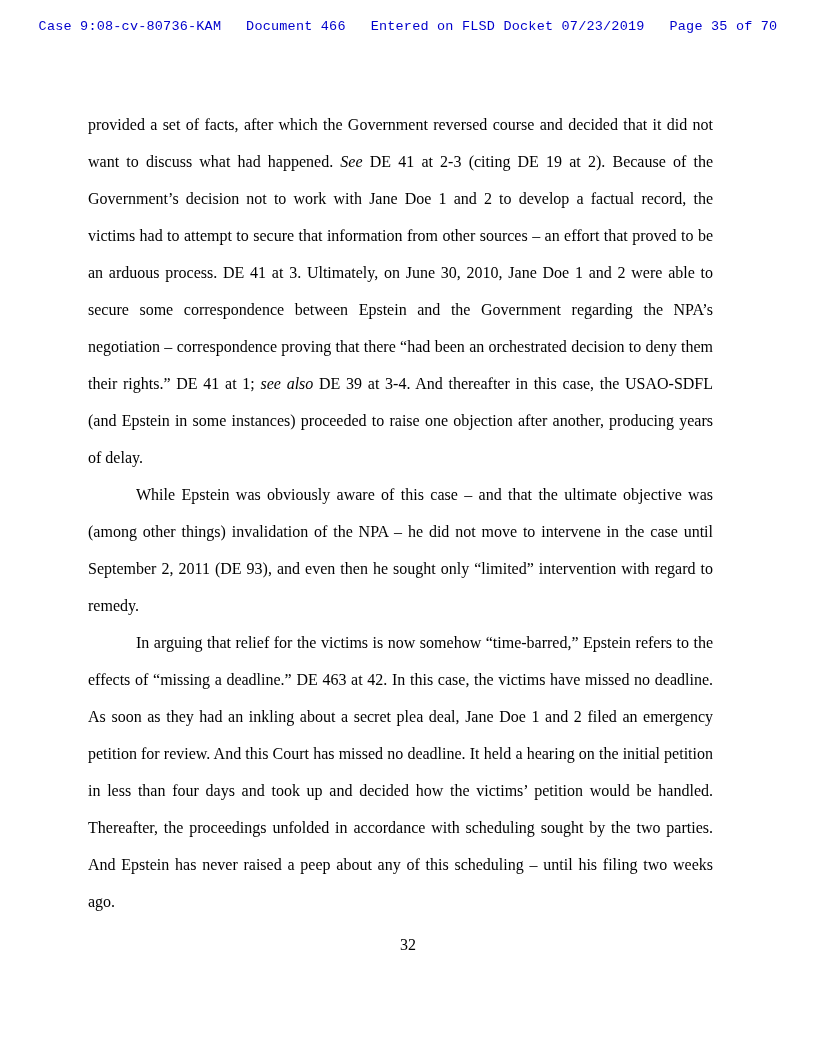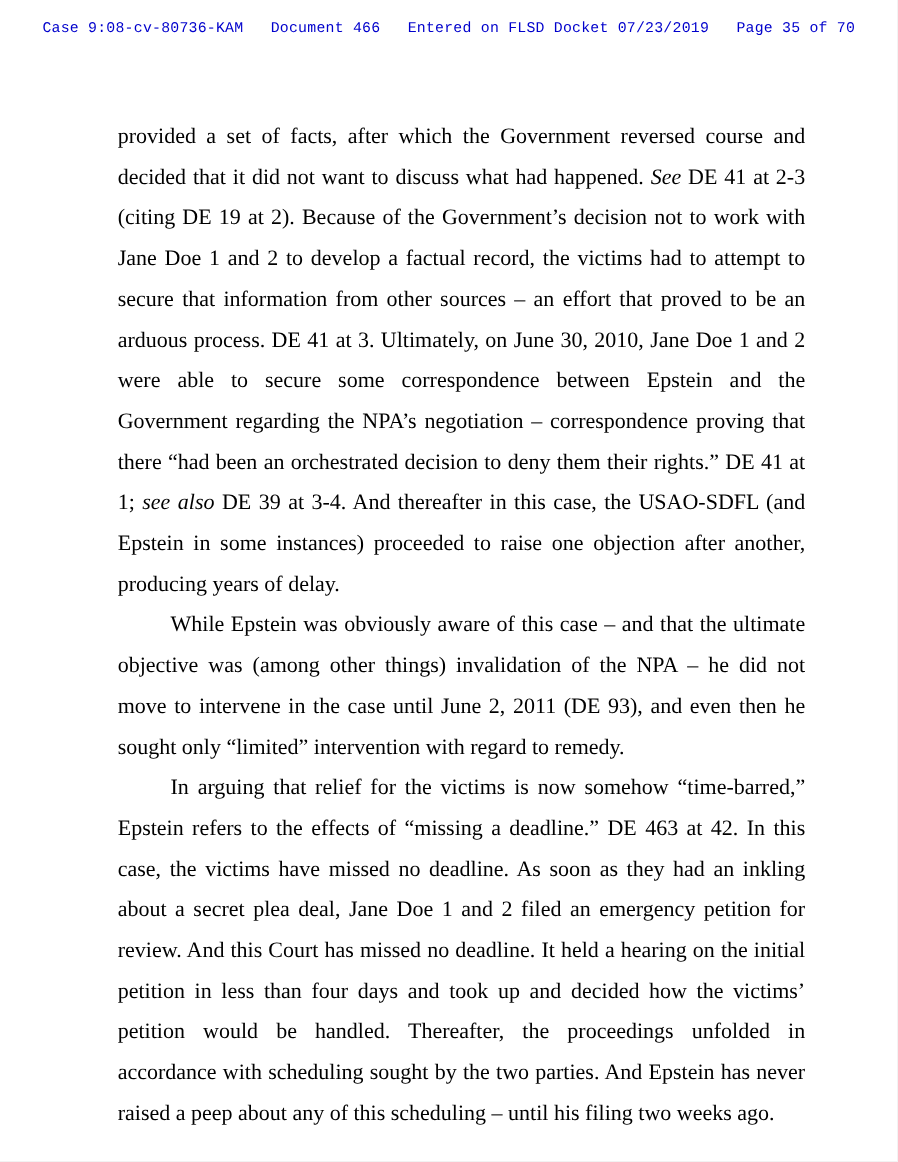--- a/index.html
+++ b/index.html
@@ -25,23 +25,23 @@
     text-align: center;
     font-family: Liberation Mono, monospace;
     font-size: 13.5px;
     letter-spacing: 0.2px;
     color: #0000cc;
     white-space: pre;
   }
   .document-body {
     position: absolute;
     top: 106px;
-    left: 107px;
+    left: 88px;
     width: 625px;
-    font-size: 20px;
+    font-size: 16px;
     line-height: 37px;
     text-align: justify;
   }
   .document-body p.para {
     margin: 0;
     padding: 0;
   }
   .document-body p.para.indent {
     text-indent: 48px;
   }
@@ -62,17 +62,18 @@
   }
 </style>
 </head>
 <body>
 
 <div class="page">
   <div class="ecf-header">Case 9:08-cv-80736-KAM   Document 466   Entered on FLSD Docket 07/23/2019   Page 35 of 70</div>
 
   <div class="document-body">
       <p class="para"><span>provided a set of facts, after which the Government reversed course and decided that it did not want to discuss what had happened.  </span><em>See</em><span> DE 41 at 2-3 (citing DE 19 at 2).  Because of the Government’s decision not to work with Jane Doe 1 and 2 to develop a factual record, the victims had to attempt to secure that information from other sources – an effort that proved to be an arduous process.  DE 41 at 3.  Ultimately, on June 30, 2010, Jane Doe 1 and 2 were able to secure some correspondence between Epstein and the Government regarding the NPA’s negotiation – correspondence proving that there “had been an orchestrated decision to deny them their rights.”  DE 41 at 1; </span><em>see also</em><span> DE 39 at 3-4.  And thereafter in this case, the USAO-SDFL (and Epstein in some instances) proceeded to raise one objection after another, producing years of delay.</span></p>
-      <p class="para indent"><span>While Epstein was obviously aware of this case – and that the ultimate objective was (among other things) invalidation of the NPA – he did not move to intervene in the case until June 2, 2011 (DE 93), and even then he sought only “limited” intervention with regard to remedy.</span></p>
+      <p class="para indent"><span>While Epstein was obviously aware of this case – and that the ultimate objective was (among other things) invalidation of the NPA – he did not move to intervene in the case until September 2, 2011 (DE 93), and even then he sought only “limited” intervention with regard to remedy.</span></p>
       <p class="para indent"><span>In arguing that relief for the victims is now somehow “time-barred,” Epstein refers to the effects of “missing a deadline.”  DE 463 at 42.  In this case, the victims have missed no deadline.  As soon as they had an inkling about a secret plea deal, Jane Doe 1 and 2 filed an emergency petition for review. And this Court has missed no deadline.  It held a hearing on the initial petition in less than four days and took up and decided how the victims’ petition would be handled.  Thereafter, the proceedings unfolded in accordance with scheduling sought by the two parties.  And Epstein has never raised a peep about any of this scheduling – until his filing two weeks ago.</span></p>
     </div>
 
+  <div class="page-number">32</div>
 </div>
 
 </body></html>

